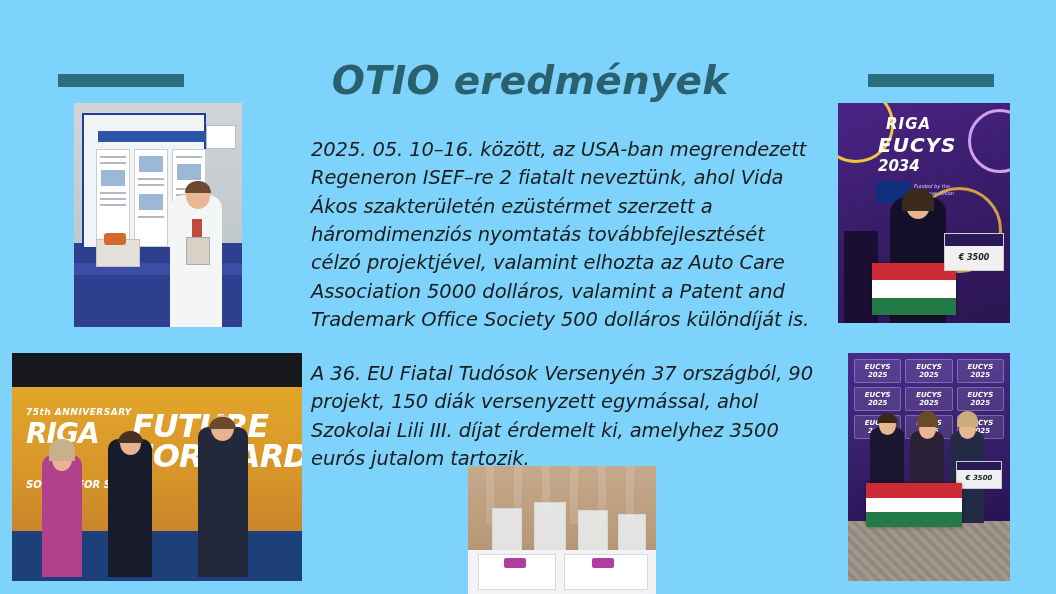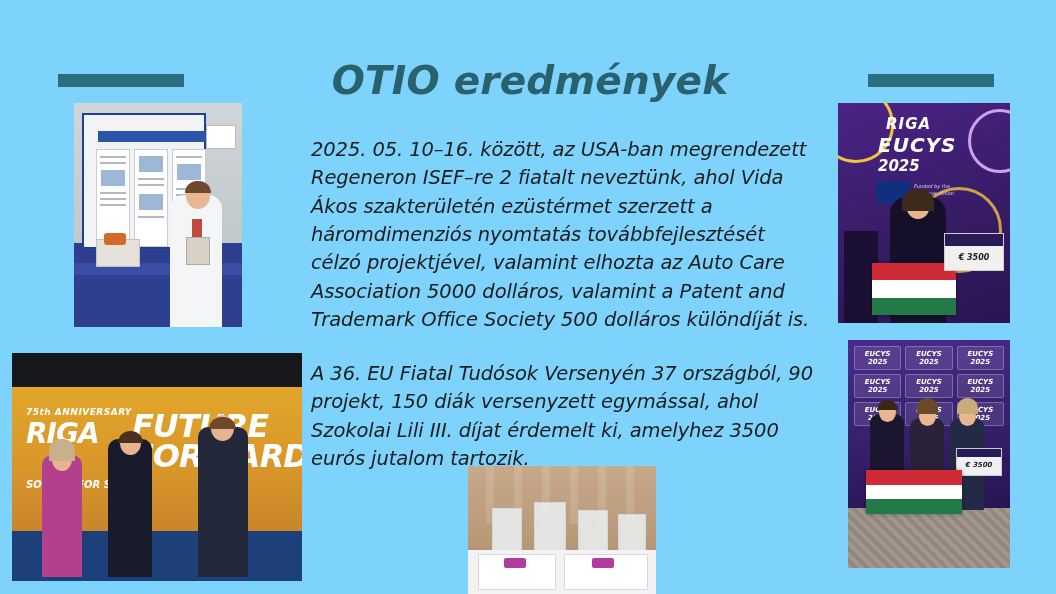--- a/index.html
+++ b/index.html
@@ -143,21 +143,21 @@
   .p4-t4 { left:150px; width:26px; height:46px; }
   .p4-table { position:absolute; left:0; bottom:0; width:100%; height:44px; background:#f3f3f5; }
   .p4-doc { position:absolute; bottom:4px; height:34px; background:#ffffff; border:1px solid #d8d8dc; }
   .p4-d1 { left:10px; width:76px; }
   .p4-d2 { left:96px; width:82px; }
   .p4-ribbon { position:absolute; bottom:26px; width:22px; height:10px; background:#b23ba0; border-radius:2px; }
   .p4-r1 { left:36px; }
   .p4-r2 { left:124px; }
 
   
-  .photo-5 { left: 848px; top: 340px; width: 162px; height: 228px; background:#2d1a5c; }
+  .photo-5 { left: 848px; top: 353px; width: 162px; height: 228px; background:#2d1a5c; }
   .p5-bg { position:absolute; left:0; top:0; width:100%; height:168px; background:linear-gradient(170deg,#4a2a8c 0%,#36206b 55%,#281452 100%); }
   .p5-floor { position:absolute; left:0; bottom:0; width:100%; height:60px; background:#9b8f84; }
   .p5-floor:after { content:""; position:absolute; inset:0; background:repeating-linear-gradient(45deg, rgba(255,255,255,.07) 0 4px, rgba(0,0,0,.05) 4px 8px); }
   .p5-tile { position:absolute; display:grid; grid-template-columns:repeat(3,1fr); gap:4px; left:6px; top:6px; width:150px; }
   .p5-tile div { background:rgba(255,255,255,.1); border:1px solid rgba(255,255,255,.25); color:#fff; font-size:7px; font-weight:bold; text-align:center; padding:3px 0; border-radius:2px; }
   .p5-person { position:absolute; bottom:58px; border-radius:9px 9px 0 0; }
   .p5-p1 { left:22px; width:34px; height:96px; background:#1b1530; }
   .p5-p2 { left:62px; width:34px; height:92px; background:#2a2138; }
   .p5-p3 { left:102px; width:34px; height:92px; background:#232a46; }
   .p5-hd { position:absolute; border-radius:50%; background:#e8b690; }
@@ -229,21 +229,21 @@
     <div class="p1-badge"></div>
   </div>
 
   <div class="photo photo-2">
     <div class="p2-bg"></div>
     <div class="p2-swirl p2-s1"></div>
     <div class="p2-swirl p2-s2"></div>
     <div class="p2-swirl p2-s3"></div>
     <div class="p2-riga">RIGA</div>
     <div class="p2-eucys">EUCYS</div>
-    <div class="p2-year">2025</div>
+    <div class="p2-year">2034</div>
     <div class="p2-eulogo"></div>
     <div class="p2-eulabel">Funded by the European Union</div>
     <div class="p2-podium"></div>
     <div class="p2-person"></div>
     <div class="p2-head"></div>
     <div class="p2-hair"></div>
     <div class="p2-flag">
         <i class="r"></i>
         <i class="w"></i>
         <i class="g"></i>

